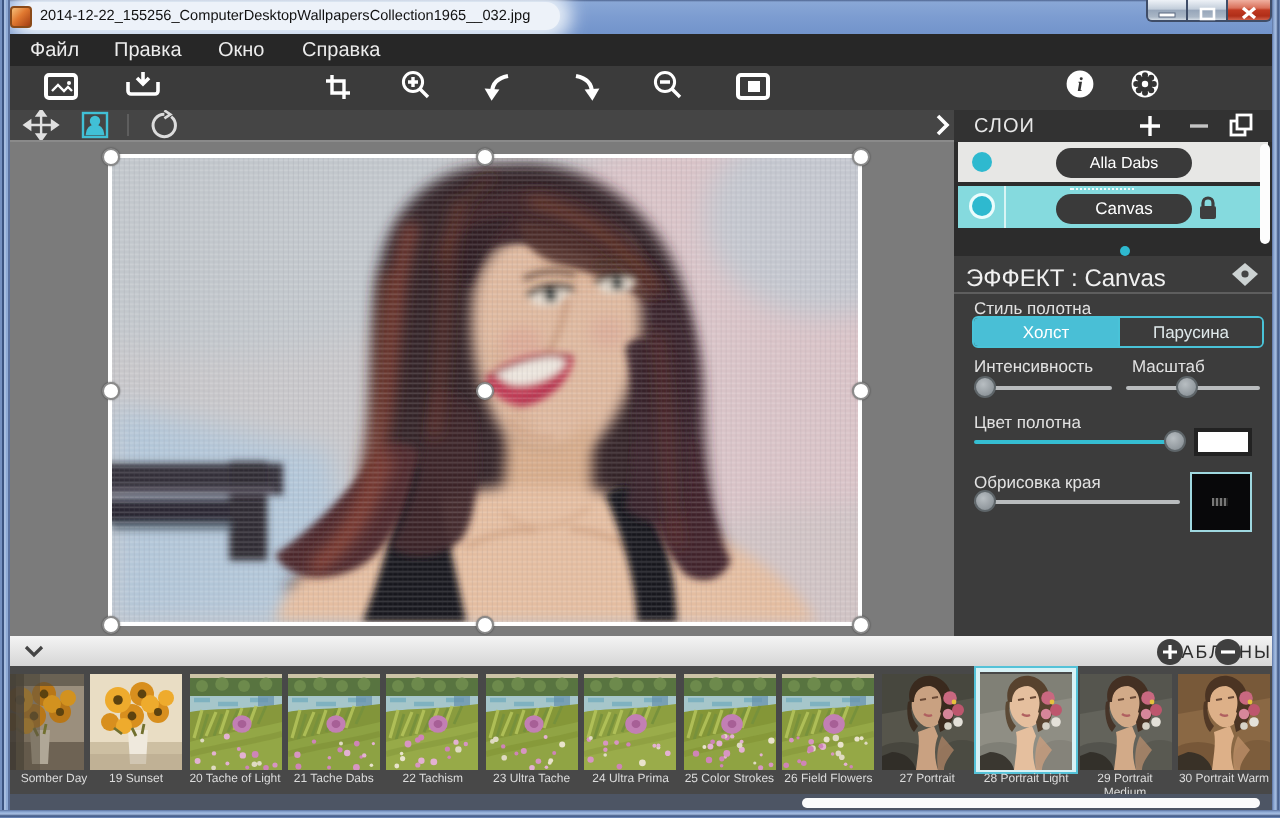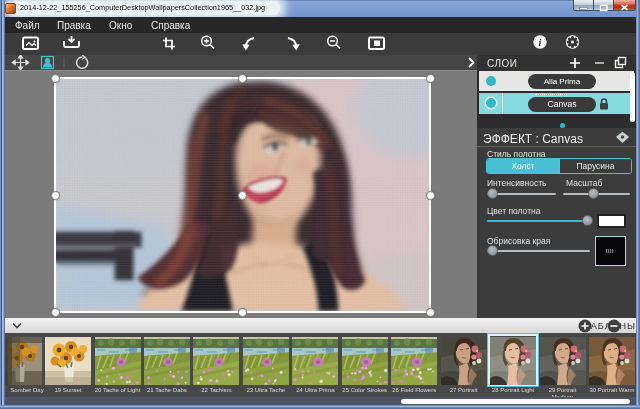--- a/index.html
+++ b/index.html
@@ -257,21 +257,21 @@
       <span style="position:absolute;left:10px;top:3px;font-size:10px;letter-spacing:.5px;">СЛОИ</span>
     <svg style="position:absolute;left:82px;top:0" width="77" height="16">
       <path d="M11,8 h10 M16,3 v10" stroke="#fff" stroke-width="1.7"></path>
       <path d="M36,8 h9" stroke="#c4c4c4" stroke-width="1.7"></path>
       <rect x="56.5" y="5.5" width="7" height="7" fill="none" stroke="#fff" stroke-width="1.4"></rect>
       <rect x="59.5" y="2.5" width="7" height="7" fill="#323232" stroke="#fff" stroke-width="1.4"></rect>
     </svg>
   </div>
   <div class="abs" id="row1">
       <div class="ldot"></div>
-      <div class="pill">Alla Prima</div>
+      <div class="pill">Alla Dabs</div>
     </div>
   <div class="abs" id="row2">
     <div class="ldot" style="box-shadow:0 0 0 1.5px #eafcfc;"></div>
     <div style="position:absolute;left:23px;top:0;width:1px;height:21px;background:#d8f4f4;"></div>
     <div style="position:absolute;left:56px;top:1px;width:32px;border-top:1.4px dotted #fff;opacity:.9;"></div>
     <div class="pill" style="top:4px;font-size:8.5px;text-align:center;">Canvas</div>
     <svg style="position:absolute;left:118px;top:4px" width="14" height="14" viewBox="0 0 14 14">
       <path d="M4.5,6 V4.5 a2.5,2.5 0 0 1 5,0 V6" fill="none" stroke="#3e3e3e" stroke-width="1.6"></path>
       <rect x="3" y="6" width="8" height="6.5" rx="1" fill="#3e3e3e"></rect>
     </svg>

